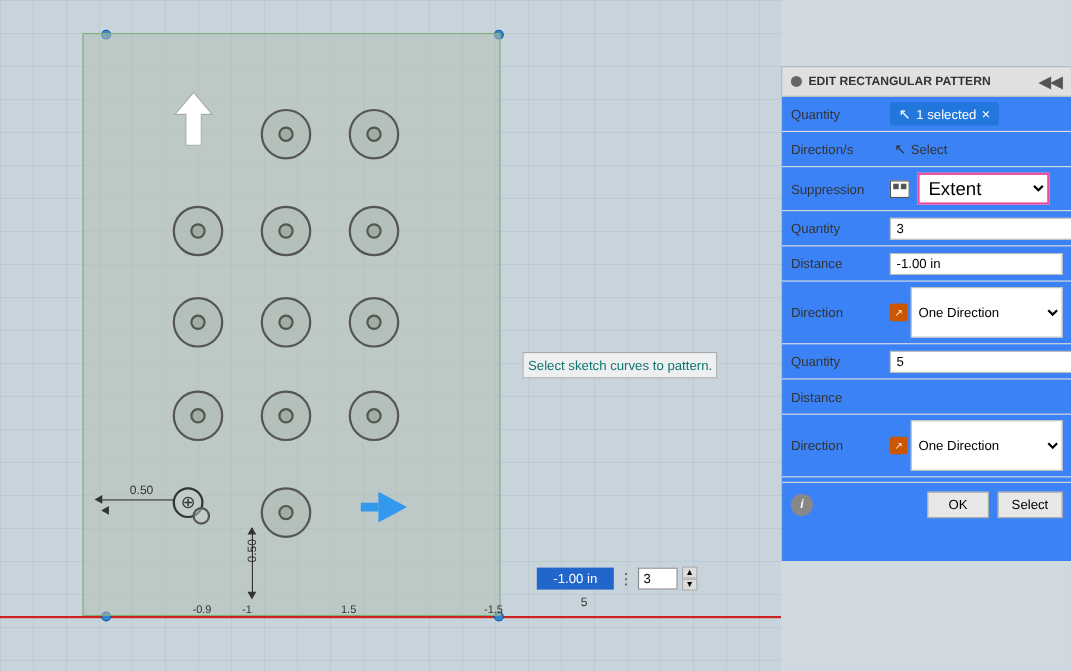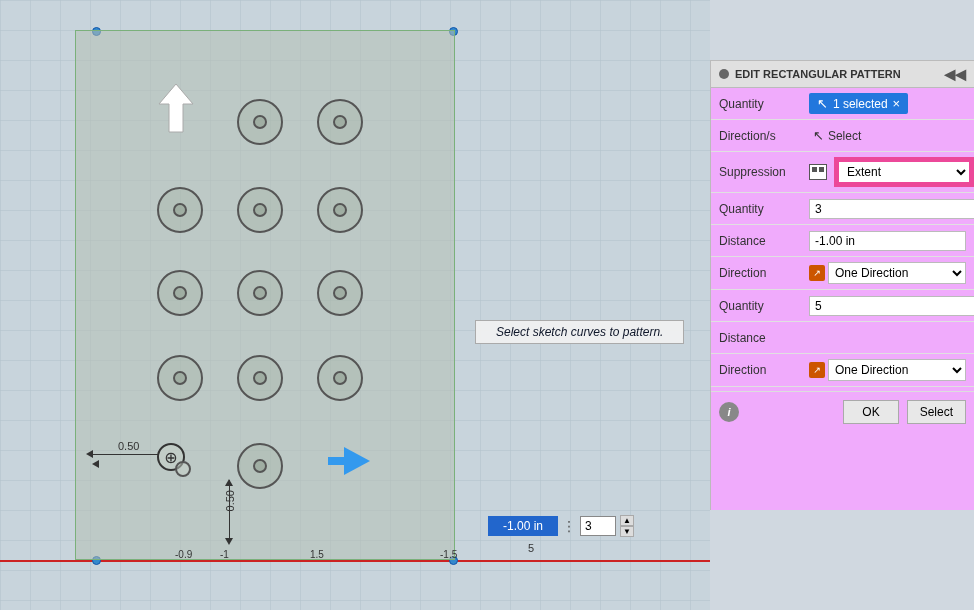--- a/index.html
+++ b/index.html
@@ -84,25 +84,24 @@
       border: 1.5px solid #1155aa;
     }
 
     
     .tooltip-box {
       position: absolute;
       top: 320px;
       left: 475px;
       background: rgba(240,240,240,0.95);
       border: 1px solid #aaa;
-      padding: 4px 20px;
-      font-size: 12px;
-      color: #0f172a;
+      padding: 4px 4px;
+      font-size: 12px;
+      color: #0f766e;
       white-space: nowrap;
-      font-style: italic;
     }
 
     
     .bottom-input-area {
       position: absolute;
       bottom: 73px;
       left: 488px;
       display: flex;
       align-items: center;
       gap: 4px;
@@ -145,21 +144,21 @@
       padding: 0;
     }
 
     
     .right-panel {
       position: absolute;
       top: 60px;
       right: 0;
       width: 264px;
       height: 450px;
-      background: #f0abfc;
+      background: #3b82f6;
       border-left: 1px solid #bbb;
       border-top: 1px solid #bbb;
     }
 
     .panel-header {
       background: #e0e0e0;
       border-bottom: 1px solid #bbb;
       padding: 5px 8px;
       display: flex;
       align-items: center;
@@ -221,25 +220,25 @@
       color: #333;
       cursor: pointer;
       display: flex;
       align-items: center;
       gap: 4px;
       padding: 2px 4px;
     }
 
     
     .extent-select {
-      border: 5px solid #ec4899;
+      border: 2px solid #ec4899;
       background: white;
       padding: 2px 4px;
-      font-size: 12px;
-      width: 140px;
+      font-size: 17px;
+      width: 120px;
       cursor: pointer;
     }
 
     
     .suppression-check {
       width: 18px;
       height: 18px;
       border: 1px solid #888;
       background: white;
       cursor: pointer;
@@ -273,21 +272,21 @@
       border-radius: 2px;
       display: flex;
       align-items: center;
       justify-content: center;
       color: white;
       font-size: 9px;
     }
     .dir-select {
       border: 1px solid #bbb;
       background: white;
-      padding: 2px 2px;
+      padding: 14px 2px;
       font-size: 12px;
       flex: 1;
       cursor: pointer;
     }
 
     
     .panel-footer {
       padding: 8px;
       display: flex;
       align-items: center;

